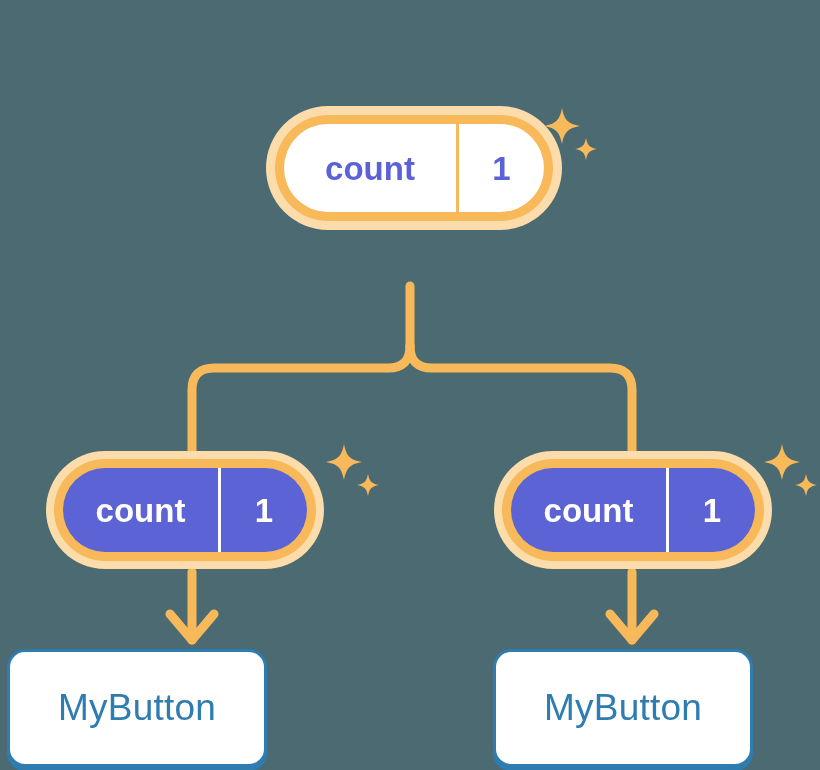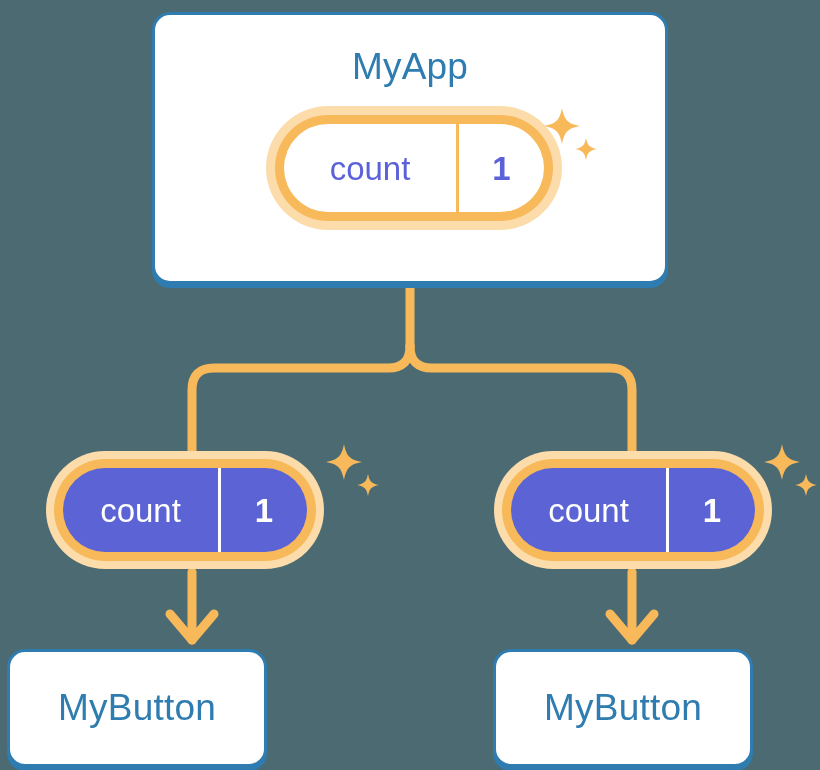--- a/index.html
+++ b/index.html
@@ -109,21 +109,21 @@
     overflow: hidden;
   }
 
   .pill-key, .pill-val {
     display: flex;
     align-items: center;
     justify-content: center;
     user-select: none;
     line-height: 1;
   }
-  .pill-key { font-weight: 400; text-align: right; }
+  .pill-key { font-weight: 700; text-align: right; }
   .pill-val { font-weight: 700; }
 
   .pill-divider {
     width: 3px;
     flex: 0 0 3px;
     align-self: stretch;
   }
 
   
   #pill-root { left: 266px; top: 106px; width: 296px; height: 124px; }
@@ -175,23 +175,20 @@
       <path d="M 192 572 L 192 640"></path>
       <path d="M 170 614 L 192 640 L 214 614"></path>
     </g>
 
     <g fill="none" stroke="#f8b95a" stroke-width="9" stroke-linecap="round" stroke-linejoin="round">
       <path d="M 632 572 L 632 640"></path>
       <path d="M 610 614 L 632 640 L 654 614"></path>
     </g>
   </svg>
 
-  <div id="app-card" class="card">
-    <div class="card-title">MyApp</div>
-  </div>
 
   <div id="pill-root" class="pill-wrap">
     <div class="pill-halo"></div>
     <div class="pill-ring"></div>
     <div class="pill-inner">
       <div class="pill-key">count</div>
       <div class="pill-divider"></div>
       <div class="pill-val">1</div>
     </div>
   </div>

